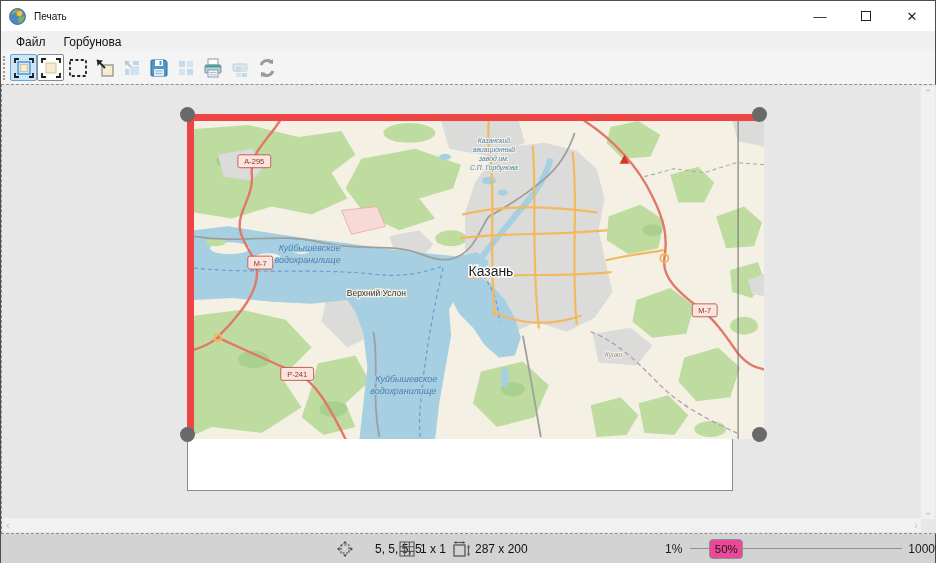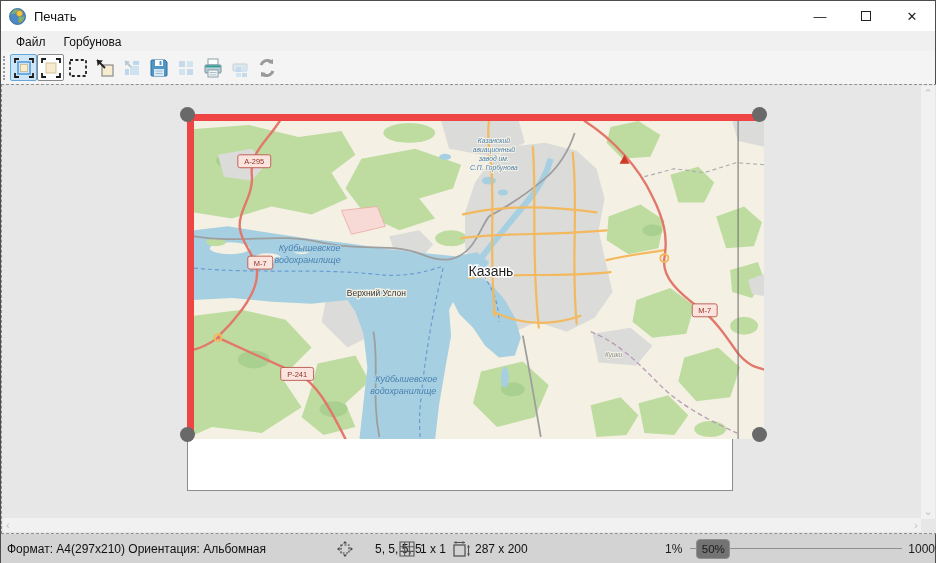--- a/index.html
+++ b/index.html
@@ -3,21 +3,21 @@
 <meta charset="utf-8">
 <style>
   * { box-sizing: border-box; margin: 0; padding: 0; }
   html,body { width:936px; height:563px; overflow:hidden; }
   body { font-family: "Liberation Sans", sans-serif; font-size:12px; color:#1a1a1a; }
   .window { position:relative; width:936px; height:563px; background:#fff; border:1px solid #4d4d4d; }
 
   
   .titlebar { position:absolute; left:0; top:0; width:100%; height:30px; background:#ffffff; display:flex; align-items:center; }
   .title-icon { margin-left:8px; width:17px; height:17px; }
-  .title-text { margin-left:8px; font-size:13px; color:#111; }
+  .title-text { margin-left:8px; font-size:10px; color:#111; }
   .win-controls { margin-left:auto; display:flex; height:100%; }
   .win-btn { width:46px; height:100%; display:flex; align-items:center; justify-content:center; font-size:13px; color:#222; cursor:default; }
   .win-btn.max span { display:block; width:10px; height:10px; border:1px solid #222; }
 
   
   .menubar { position:absolute; left:0; top:30px; width:100%; height:20px; background:#f0f0f0; display:flex; align-items:flex-end; gap:4px; padding-left:8px; }
   .menu-item { padding:2px 7px; color:#111; }
 
   
   .toolbar { position:absolute; left:0; top:50px; width:100%; height:33px; background:#f4f4f4; display:flex; align-items:center; }
@@ -39,21 +39,21 @@
   .scroll-arrow { color:#c3c3c3; font-size:11px; line-height:1; padding:2px 3px; }
 
   
   .statusbar { position:absolute; left:0; top:533px; width:100%; height:30px; background:#d3d3d3; }
   .sb { position:absolute; top:0; height:30px; display:flex; align-items:center; gap:5px; white-space:nowrap; color:#111; }
   .sb svg { display:block; }
   .zoom-wrap { position:absolute; left:664px; top:0; height:30px; display:flex; align-items:center; }
   .zoom-min { margin-right:8px; }
   .zoom-track { position:relative; width:212px; height:30px; }
   .zoom-line { position:absolute; left:0; right:0; top:14px; height:1px; background:#8f8f8f; }
-  .zoom-thumb { position:absolute; left:6px; top:5px; width:34px; height:20px; background:#737373; border:1px solid #8f8f8f; border-radius:4px; display:flex; align-items:center; justify-content:center; font-size:11.5px; }
+  .zoom-thumb { position:absolute; left:19px; top:5px; width:34px; height:20px; background:#ec4899; border:1px solid #8f8f8f; border-radius:4px; display:flex; align-items:center; justify-content:center; font-size:11.5px; }
   .zoom-max { margin-left:6px; }
 </style>
 </head>
 <body>
 
 <div class="window">
 
   <div class="titlebar">
     <svg class="title-icon" viewBox="0 0 17 17">
       <circle cx="8.5" cy="8.5" r="8" fill="#4d88c4" stroke="#2e5d92" stroke-width="0.8"></circle>
@@ -307,21 +307,20 @@
       <div class="scroll-arrow">⌃</div>
       <div class="scroll-arrow">⌄</div>
     </div>
     <div class="hscroll">
       <div class="scroll-arrow">‹</div>
       <div class="scroll-arrow">›</div>
     </div>
   </div>
 
   <div class="statusbar">
-    <span class="sb" style="left:6px;">Формат: A4(297x210) Ориентация: Альбомная</span>
 
     <span class="sb" style="left:336px;gap:22px;">
       <svg width="16" height="16">
         <rect x="4" y="4" width="8" height="8" fill="none" stroke="#444" stroke-width="1.2" stroke-dasharray="2 1.4"></rect>
         <path d="M8,0 L10,2.6 H6 Z" fill="#444"></path>
         <path d="M8,16 L6,13.4 H10 Z" fill="#444"></path>
         <path d="M0,8 L2.6,6 V10 Z" fill="#444"></path>
         <path d="M16,8 L13.4,6 V10 Z" fill="#444"></path>
       </svg>
       <span>5, 5, 5, 5</span>

